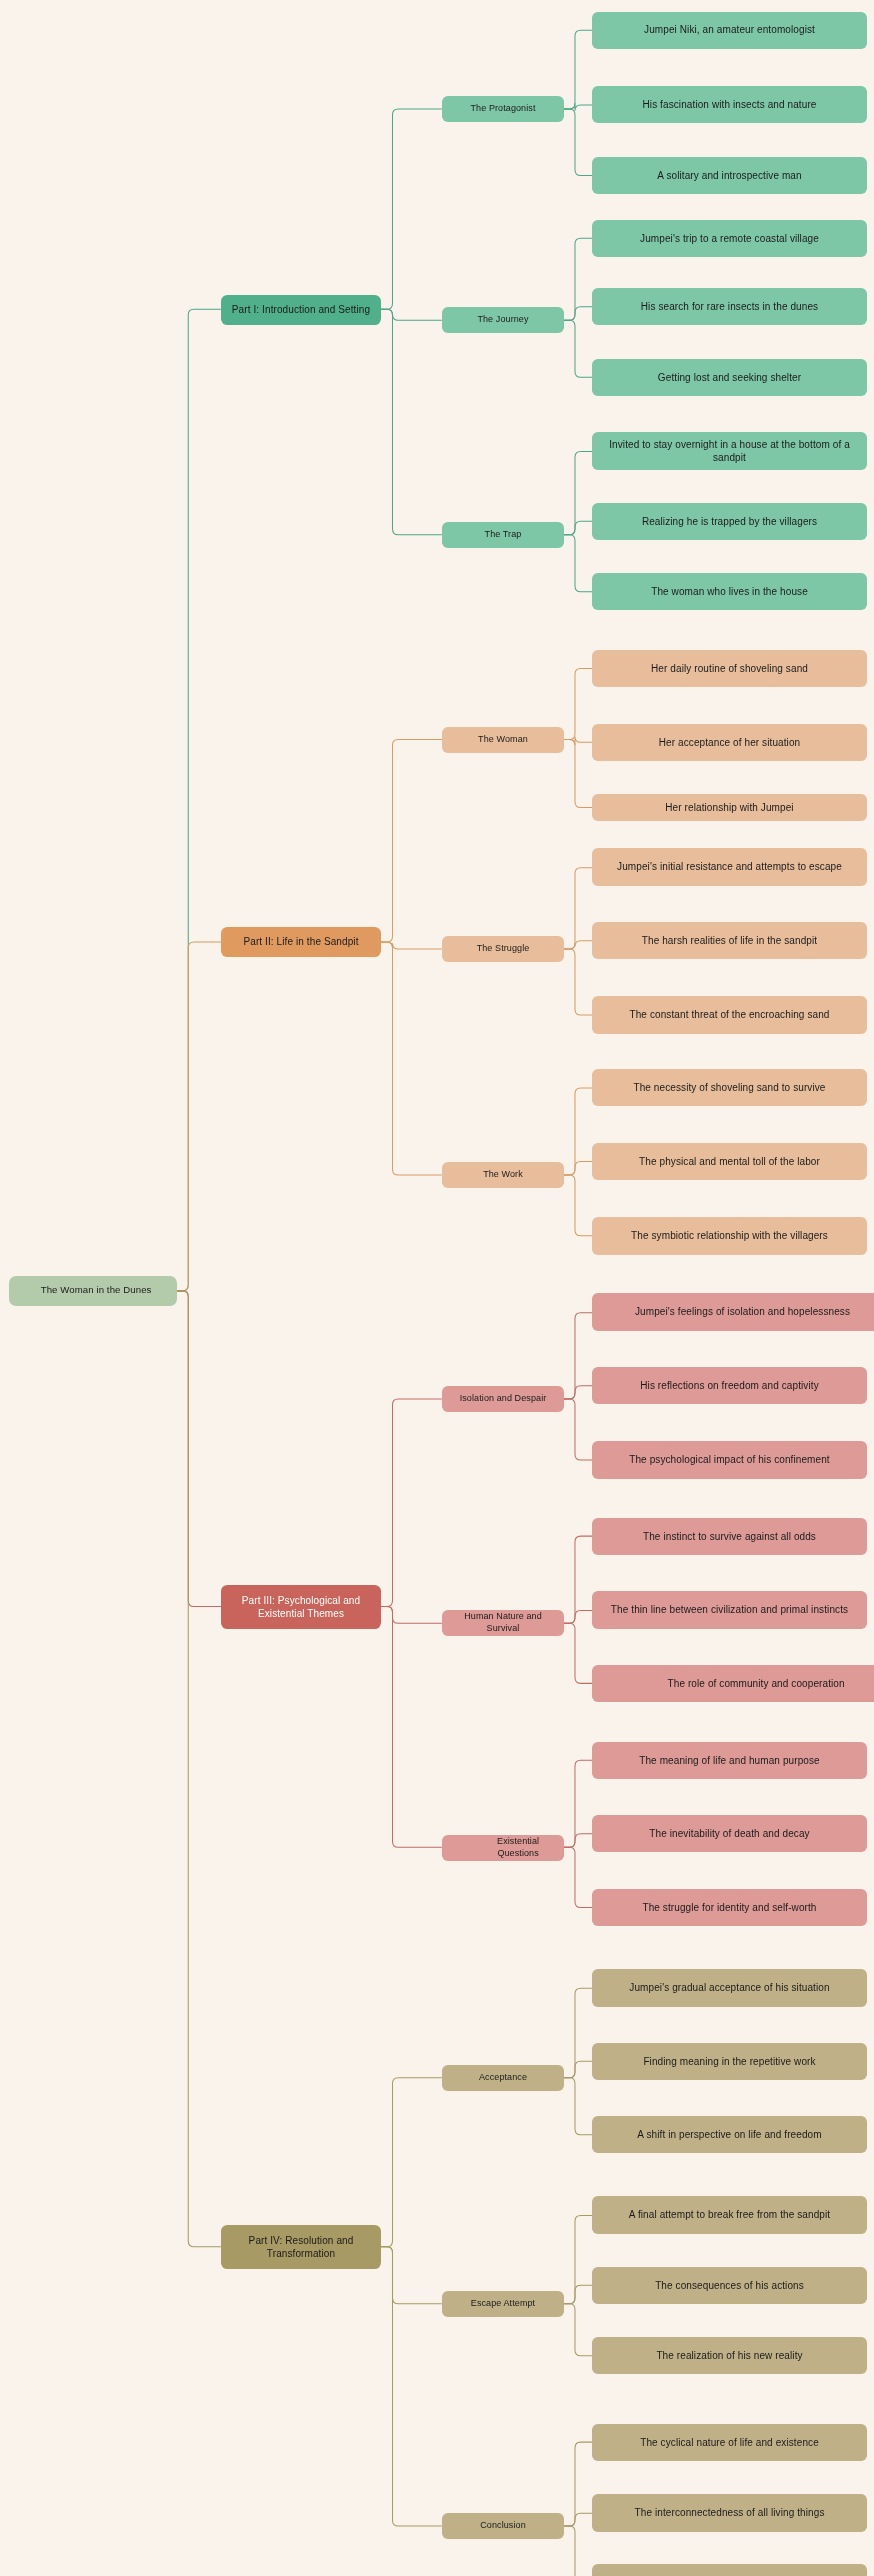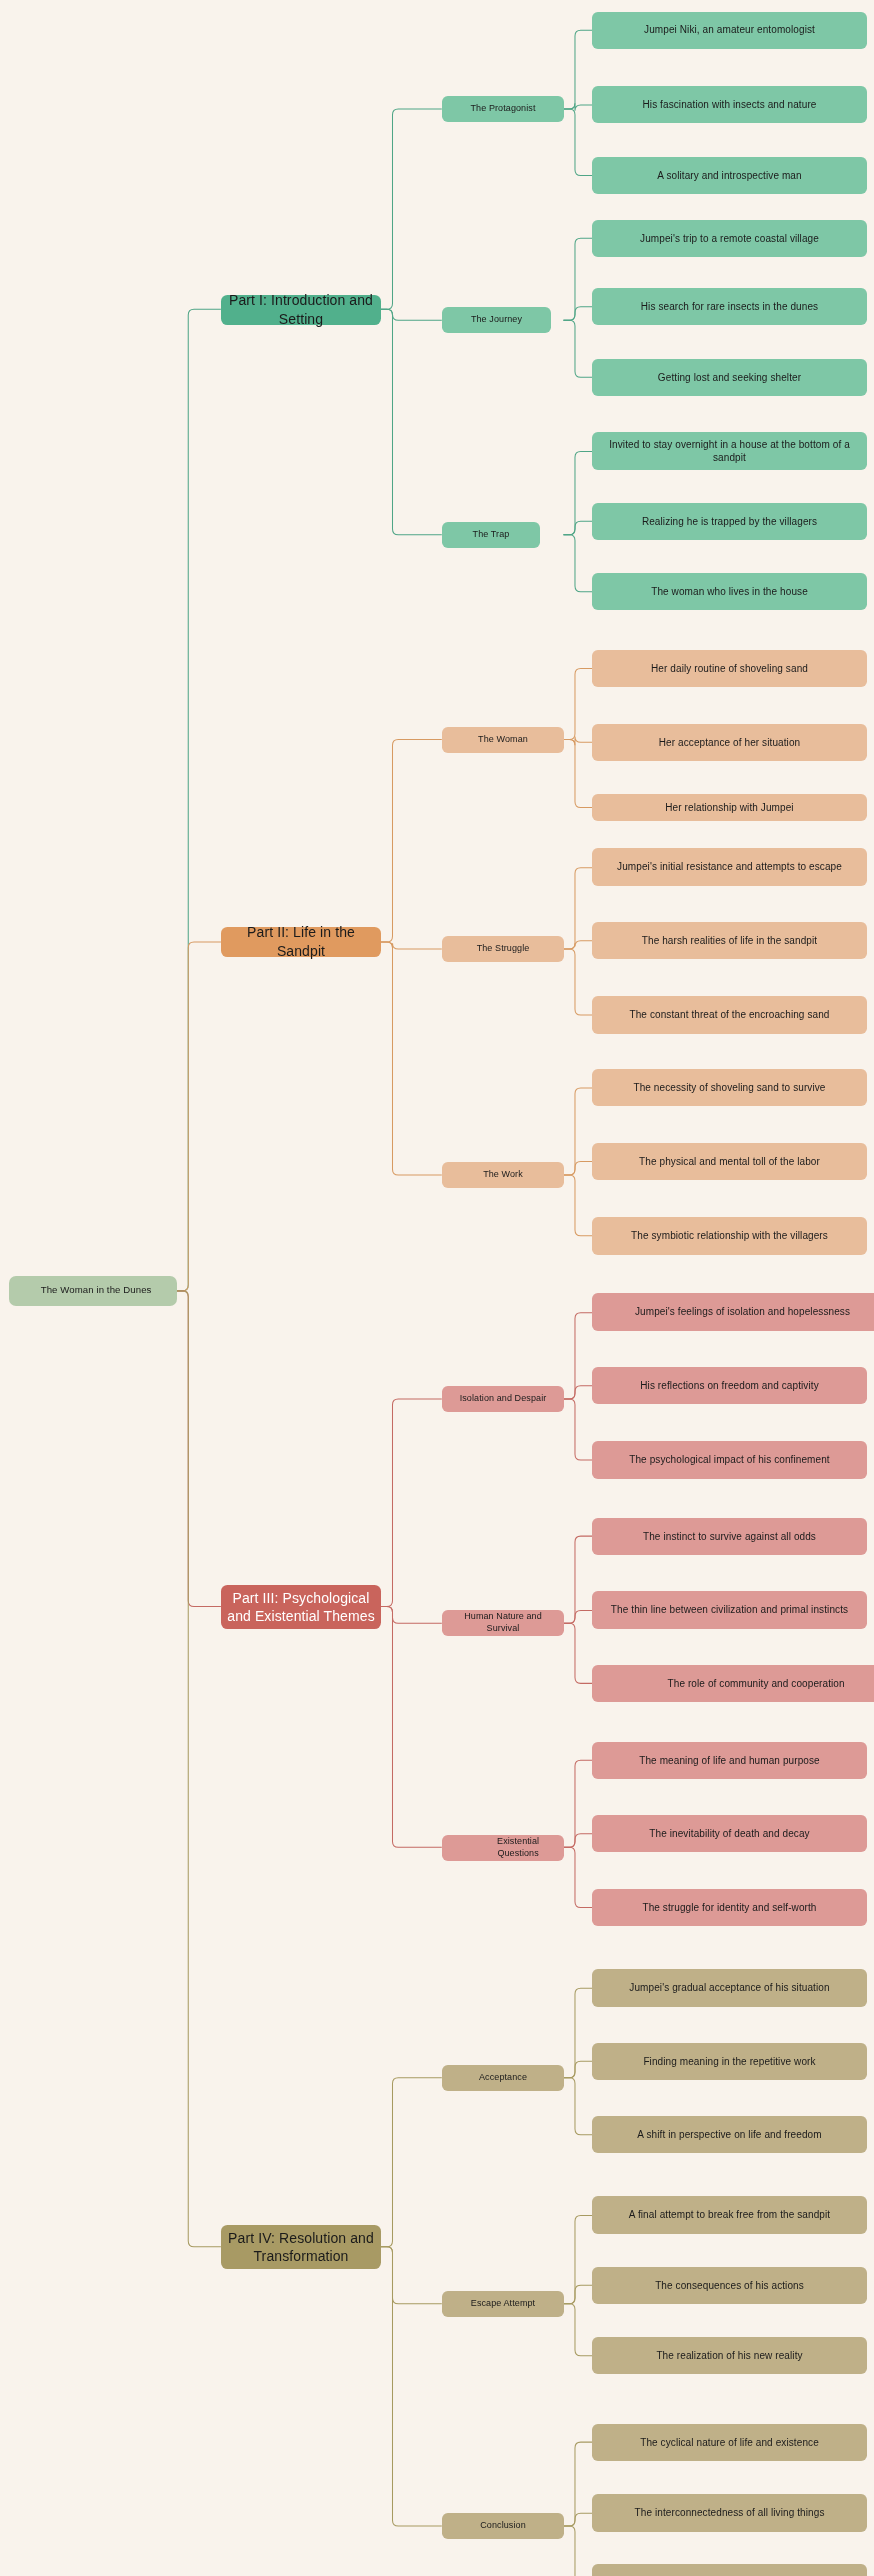--- a/index.html
+++ b/index.html
@@ -16,21 +16,21 @@
     box-sizing:border-box;
     display:flex;align-items:center;justify-content:center;
     text-align:center;
     border-radius:5.8px;
     color:#1b1b1b;
     line-height:1.32;
     padding:3.2px 5.8px;
     letter-spacing:0.1px;
   }
   .node.root{font-size:9.6px;border-radius:7px;}
-  .node.part{font-size:14px;border-radius:6.4px;}
+  .node.part{font-size:10px;border-radius:6.4px;}
   .node.branch{font-size:9px;}
   .node.leaf{font-size:10px;}
 </style>
 </head>
 <body>
 
 <div id="mindmap">
   <svg id="edges" viewBox="0 0 1365 4023">
       <path d="M 276 2016 L 285 2016 Q 294 2016 294 2007 L 294 492 Q 294 483 303 483 L 345 483" fill="none" stroke="#4fa586" stroke-width="1.6"></path>
       <path d="M 595 483 L 604 483 Q 613 483 613 474 L 613 179 Q 613 170 622 170 L 690 170" fill="none" stroke="#4fa586" stroke-width="1.6"></path>
@@ -97,33 +97,33 @@
       </div>
       <div class="node leaf" style="left: 592px; top: 11.5px; width: 275px; min-height: 37px; height: 37px; background: rgb(126, 199, 166);">
         <span>Jumpei Niki, an amateur entomologist</span>
       </div>
       <div class="node leaf" style="left: 592px; top: 86px; width: 275px; min-height: 37px; height: 37px; background: rgb(126, 199, 166);">
         <span>His fascination with insects and nature</span>
       </div>
       <div class="node leaf" style="left: 592px; top: 157px; width: 275px; min-height: 37px; height: 37px; background: rgb(126, 199, 166);">
         <span>A solitary and introspective man</span>
       </div>
-      <div class="node branch" style="left: 442px; top: 307px; width: 109px; min-height: 25.6px; height: 25.6px; background: rgb(126, 199, 166);">
+      <div class="node branch" style="left: 442px; top: 307px; width: 122px; min-height: 25.6px; height: 25.6px; background: rgb(126, 199, 166);">
         <span>The Journey</span>
       </div>
       <div class="node leaf" style="left: 592px; top: 220px; width: 275px; min-height: 37px; height: 37px; background: rgb(126, 199, 166);">
         <span>Jumpei's trip to a remote coastal village</span>
       </div>
       <div class="node leaf" style="left: 592px; top: 288px; width: 275px; min-height: 37px; height: 37px; background: rgb(126, 199, 166);">
         <span>His search for rare insects in the dunes</span>
       </div>
       <div class="node leaf" style="left: 592px; top: 359px; width: 275px; min-height: 37px; height: 37px; background: rgb(126, 199, 166);">
         <span>Getting lost and seeking shelter</span>
       </div>
-      <div class="node branch" style="left: 442px; top: 522px; width: 98px; min-height: 25.6px; height: 25.6px; background: rgb(126, 199, 166);">
+      <div class="node branch" style="left: 442px; top: 522px; width: 122px; min-height: 25.6px; height: 25.6px; background: rgb(126, 199, 166);">
         <span>The Trap</span>
       </div>
       <div class="node leaf" style="left: 592px; top: 432px; width: 275px; min-height: 38px; height: 38px; background: rgb(126, 199, 166);">
         <span>Invited to stay overnight in a house at the bottom of a sandpit</span>
       </div>
       <div class="node leaf" style="left: 592px; top: 503px; width: 275px; min-height: 37px; height: 37px; background: rgb(126, 199, 166);">
         <span>Realizing he is trapped by the villagers</span>
       </div>
       <div class="node leaf" style="left: 592px; top: 573px; width: 275px; min-height: 37px; height: 37px; background: rgb(126, 199, 166);">
         <span>The woman who lives in the house</span>

